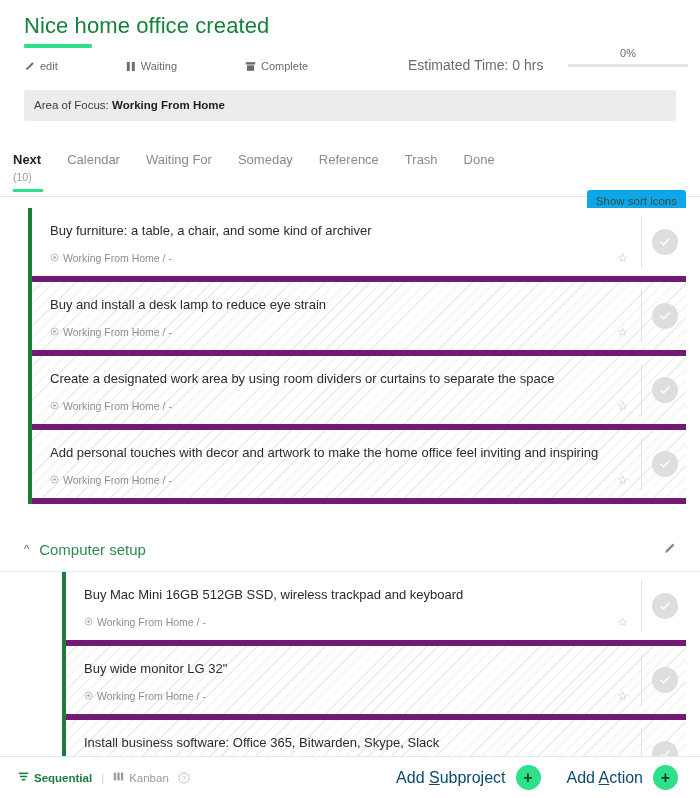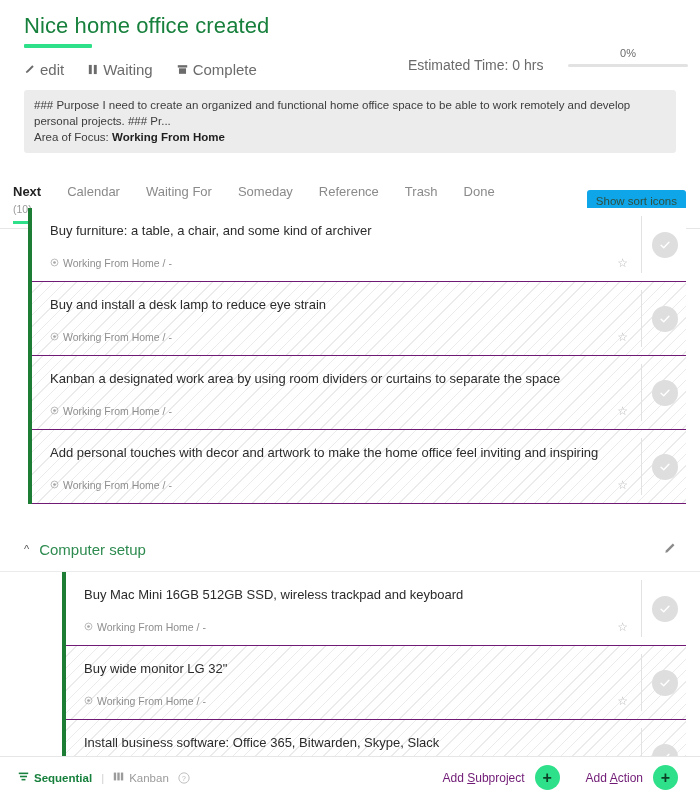--- a/index.html
+++ b/index.html
@@ -15,22 +15,22 @@
 
   
   .hdr { padding: 12px 24px 0 24px; }
   .proj-title {
     font-size: 22px; font-weight: 400; color: #17803d;
     line-height: 28px; letter-spacing: .1px;
   }
   .title-rule { width: 68px; height: 4px; background:#2fe08a; margin-top: 4px; border-radius:1px; }
 
   .toolbar {
-    display:flex; align-items:flex-end; margin-top: 12px; height: 18px;
-    font-size: 15px; color: #6b6b6b;
+    display:flex; align-items:flex-start; margin-top: 12px; height: 18px;
+    font-size: 11px; color: #6b6b6b; gap: 44px;
   }
   .tb-item { display:flex; align-items:center; gap:5px; margin-right: 24px; cursor:pointer; white-space:nowrap; }
   .tb-item svg { display:block; }
   .est {
     position:absolute; left: 408px; top: 57px;
     font-size: 14px; color:#6b6b6b; white-space:nowrap;
   }
   .progwrap { position:absolute; left: 568px; top: 46px; width: 120px; }
   .prog-label { text-align:center; font-size:11px; color:#6b6b6b; line-height:14px; }
   .prog-track { height:3px; background:#e2e2e2; border-radius:2px; margin-top:4px; }
@@ -72,21 +72,21 @@
   }
 
   
   .scroll { position:absolute; left:0; top:208px; right:0; bottom:36px; overflow:hidden; }
   .group { position:relative; }
   .group .railwrap { position:absolute; top:0; bottom:0; width:4px; background:#1d7d34; }
   .rows { position:relative; }
 
   .row {
     position:relative; height:74px;
-    border-bottom: 1px solid #701a75;
+    border-bottom: 6px solid #701a75;
     background:#fff;
   }
   .row.hatch {
     background-image: repeating-linear-gradient(135deg,
       #fff 0px, #fff 7px, #ebebeb 7px, #ebebeb 8px);
   }
   .row .title {
     position:absolute; left:18px; top:14px; right:70px;
     font-size:13px; color:#2b2b2b; line-height:18px; white-space:nowrap; overflow:hidden;
   }
@@ -123,21 +123,21 @@
     position:absolute; left:0; right:0; bottom:0; height:42px;
     border-top:1px solid #e6e6e6; background:#fff;
     display:flex; align-items:center; padding: 8px 18px;
   }
   .bl { display:flex; align-items:center; font-size:11.5px; }
   .seq { display:flex; align-items:center; gap:5px; color:#17803d; font-weight:600; cursor:pointer; }
   .sep { color:#d0d0d0; margin: 0 9px; }
   .kan { display:flex; align-items:center; gap:5px; color:#9b9b9b; cursor:pointer; }
   .qm { margin-left:9px; color:#b5b5b5; cursor:pointer; display:flex; align-items:center;}
   .br { margin-left:auto; display:flex; align-items:center; gap:0; }
-  .addlbl { font-size:12px; color:#701a75; white-space:nowrap; }
+  .addlbl { font-size:16px; color:#0c4a6e; white-space:nowrap; }
   .addlbl u { text-decoration: underline; }
   .fab {
     width:25px; height:25px; border-radius:50%; background:#2fe08a;
     display:flex; align-items:center; justify-content:center;
     color:#0c3f25; font-size:16px; line-height:1; margin: 0 26px 0 10px; cursor:pointer;
     font-weight:700;
   }
   .fab.last { margin-right: 4px; }
 </style>
 </head>
@@ -182,21 +182,20 @@
   <div class="est">Estimated Time: 0 hrs</div>
 
   <div class="progwrap">
     <div class="prog-label">0%</div>
     <div class="prog-track">
       <div class="prog-fill" style="width: 0%;"></div>
     </div>
   </div>
 
   <div class="desc">
-    <div>### Purpose I need to create an organized and functional home office space to be able to work remotely and develop personal projects. ### Pr...</div>
     <div><span>Area of Focus: </span><b>Working From Home</b></div>
   </div>
 
   <div class="tabs" id="tabs">
       <div class="tab active">
         <span class="tl">Next</span>
         <span class="cnt">(10)</span>
       </div>
       <div class="tab">
         <span class="tl">Calendar</span>
@@ -253,21 +252,21 @@
               </div>
               <div class="star">☆</div>
               <div class="divcol"></div>
               <div class="cbx">
                 <svg width="14" height="14" viewBox="0 0 16 16">
                   <path d="M3.5 8.2l3 3 6-6.4" fill="none" stroke="#ffffff" stroke-width="1.6" stroke-linecap="round" stroke-linejoin="round"></path>
                 </svg>
               </div>
             </div>
             <div class="row hatch">
-              <div class="title">Kanban a designated work area by using room dividers or curtains to separate the space</div>
+              <div class="title">Create a designated work area by using room dividers or curtains to separate the space</div>
               <div class="meta">
                 <span><svg width="9" height="9" viewBox="0 0 12 12">
                     <circle cx="6" cy="6" r="4.6" fill="none" stroke="#a5a5a5" stroke-width="1"></circle>
                     <circle cx="6" cy="6" r="1.8" fill="#a5a5a5"></circle>
                   </svg></span>
                 <span>Working From Home / -</span>
               </div>
               <div class="star">☆</div>
               <div class="divcol"></div>
               <div class="cbx">

